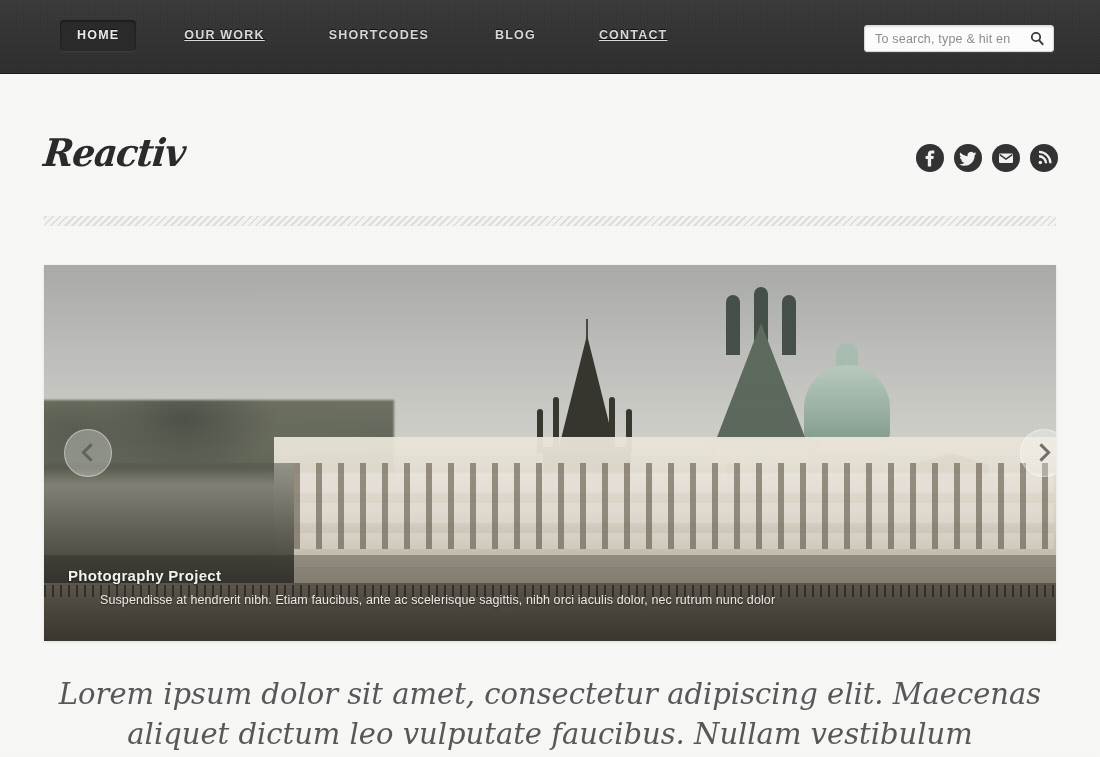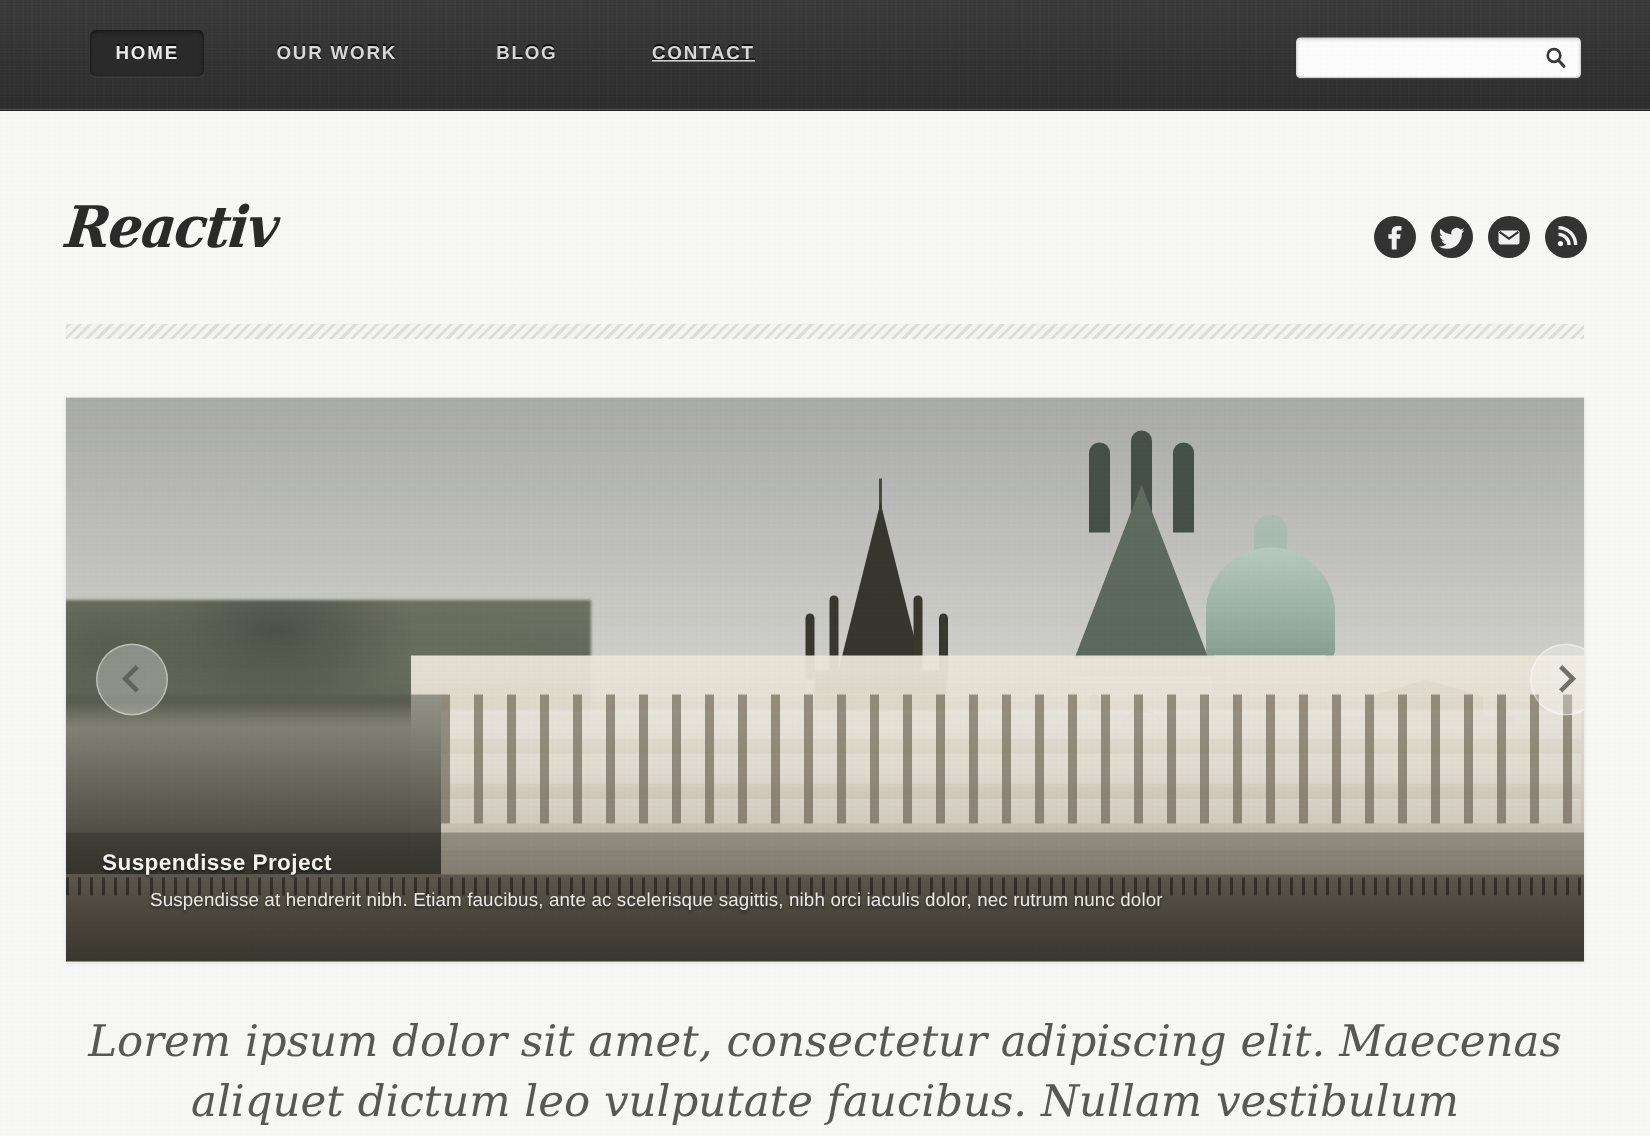--- a/index.html
+++ b/index.html
@@ -71,21 +71,21 @@
     border-radius: 4px;
     white-space: nowrap;
     cursor: pointer;
   }
   .nav-item.active {
     background: #2b2b2b;
     box-shadow: inset 0 1px 3px rgba(0,0,0,.55), 0 1px 0 rgba(255,255,255,.07);
     color: #ececec;
     margin-left: 16px;
   }
-  .nav-gap-1 { margin-left: 31px; }
+  .nav-gap-1 { margin-left: 31px; text-decoration: underline; }
   .nav-gap-2 { margin-left: 30px; }
   .nav-gap-3 { margin-left: 32px; text-align: center; }
   .nav-gap-4 { margin-left: 29px; text-decoration: underline; }
 
   .search-wrap {
     position: absolute;
     left: 864px; top: 25px;
     width: 190px; height: 27px;
     background: #fcfcfc;
     border: 1px solid #d9d9d9;
@@ -454,25 +454,27 @@
   }
 </style>
 </head>
 <body>
 
 <div class="topbar">
 
   <nav class="nav">
     <a class="nav-item active" href="#">HOME</a>
     <a class="nav-item nav-gap-1" href="#">OUR WORK</a>
+    <a class="nav-item nav-gap-2" href="#">SHORTCODES</a>
     <a class="nav-item nav-gap-3" href="#">BLOG</a>
     <a class="nav-item nav-gap-4" href="#">CONTACT</a>
   </nav>
 
   <div class="search-wrap">
+    <input class="search-input" type="text" placeholder="To search, type &amp; hit en" style="">
     <span class="search-icon">
       <svg width="14" height="15" viewBox="0 0 14 15">
         <circle cx="6" cy="6" r="4.2" fill="none" stroke="#3a3a3a" stroke-width="1.8"></circle>
         <line x1="9.2" y1="9.4" x2="12.6" y2="13.2" stroke="#3a3a3a" stroke-width="2" stroke-linecap="round"></line>
       </svg>
     </span>
   </div>
 </div>
 
 <div class="logo">Reactiv</div>
@@ -557,21 +559,21 @@
     <div class="embankment"></div>
     <div class="row-buildings"></div>
     <div class="row-windows"></div>
     <div class="left-block"></div>
     <div class="quay"></div>
     <div class="quay-rail"></div>
     <div class="photo-grade"></div>
   </div>
 
   <div class="caption">
-    <div class="caption-title">Suspendisse Project</div>
+    <div class="caption-title">Photography Project</div>
     <div class="caption-desc">Suspendisse at hendrerit nibh. Etiam faucibus, ante ac scelerisque sagittis, nibh orci iaculis dolor, nec rutrum nunc dolor</div>
   </div>
 
   <div class="slide-arrow prev">
     <span class="chev"></span>
   </div>
   <div class="slide-arrow next">
     <span class="chev"></span>
   </div>
 </div>

